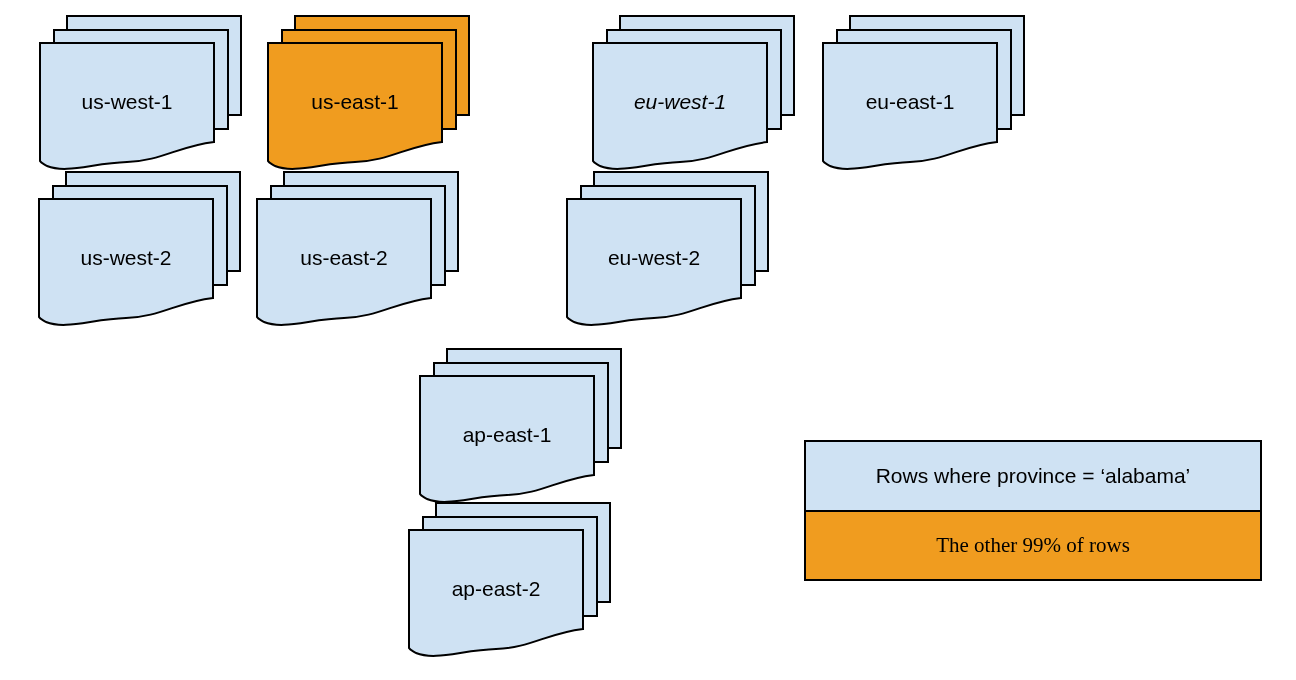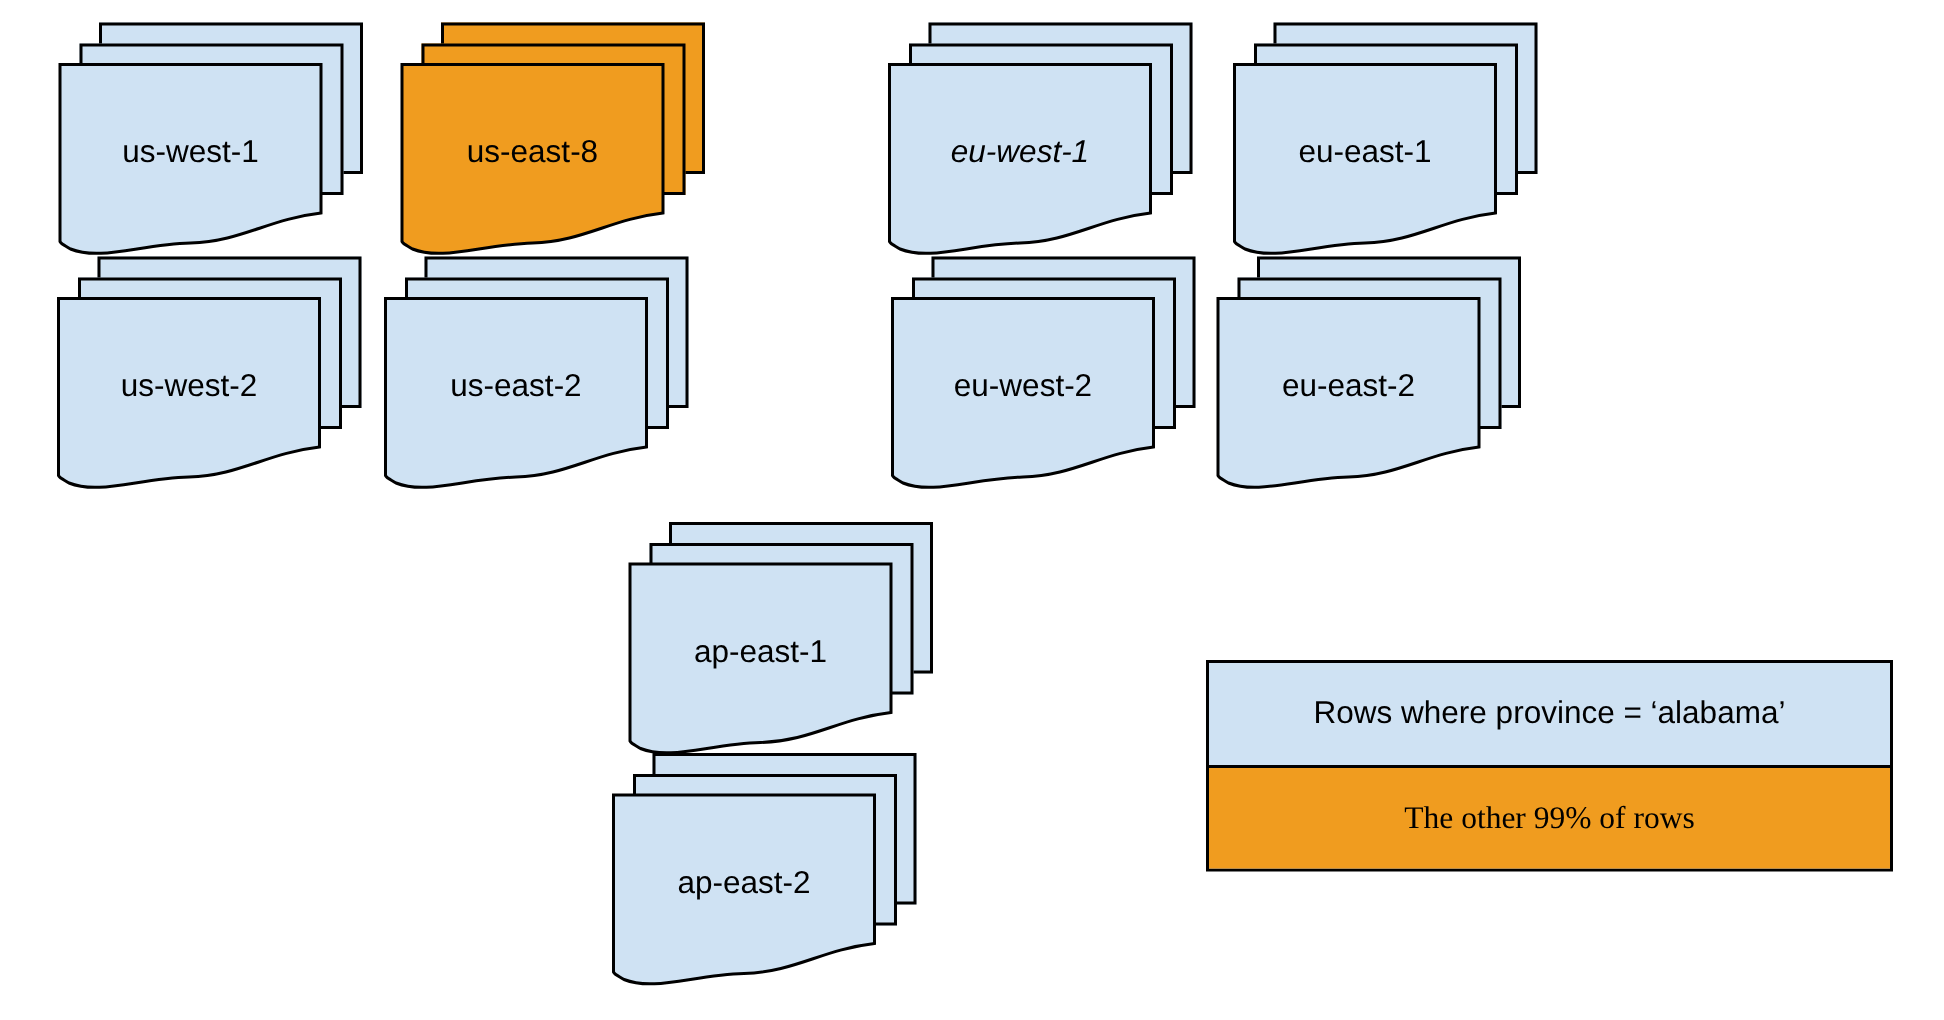--- a/index.html
+++ b/index.html
@@ -64,21 +64,21 @@
     pointer-events: none;
   }
 
   
   .pos-us-west-1 { left: 20px;  top: 15px; }
   .pos-us-east-1 { left: 248px; top: 15px; }
   .pos-eu-west-1 { left: 573px; top: 15px; font-style: italic; }
   .pos-eu-east-1 { left: 803px; top: 15px; }
   .pos-us-west-2 { left: 19px;  top: 171px; }
   .pos-us-east-2 { left: 237px; top: 171px; }
-  .pos-eu-west-2 { left: 575px; top: 171px; }
+  .pos-eu-west-2 { left: 547px; top: 171px; }
   .pos-eu-east-2 { left: 792px; top: 171px; }
   .pos-ap-east-1 { left: 400px; top: 348px; }
   .pos-ap-east-2 { left: 389px; top: 502px; }
 
   
   .legend {
     position: absolute;
     left: 804px;
     top: 440px;
     width: 458px;
@@ -115,21 +115,21 @@
     </svg>
     <div class="label">us-west-1</div>
   </div>
 
   <div class="stack pos-us-east-1 hl">
     <div class="layer l3"></div>
     <div class="layer l2"></div>
     <svg class="doc" viewBox="0 0 176 127" preserveAspectRatio="none" aria-hidden="true">
       <path d="M1,1 L175,1 L175,100 C140,104 122,119 88,120 C54,121 28,132 8,124 C5,122 2,121 1,119 Z"></path>
     </svg>
-    <div class="label">us-east-8</div>
+    <div class="label">us-east-1</div>
   </div>
 
   <div class="stack pos-eu-west-1">
     <div class="layer l3"></div>
     <div class="layer l2"></div>
     <svg class="doc" viewBox="0 0 176 127" preserveAspectRatio="none" aria-hidden="true">
       <path d="M1,1 L175,1 L175,100 C140,104 122,119 88,120 C54,121 28,132 8,124 C5,122 2,121 1,119 Z"></path>
     </svg>
     <div class="label">eu-west-1</div>
   </div>
@@ -163,28 +163,20 @@
 
   <div class="stack pos-eu-west-2">
     <div class="layer l3"></div>
     <div class="layer l2"></div>
     <svg class="doc" viewBox="0 0 176 127" preserveAspectRatio="none" aria-hidden="true">
       <path d="M1,1 L175,1 L175,100 C140,104 122,119 88,120 C54,121 28,132 8,124 C5,122 2,121 1,119 Z"></path>
     </svg>
     <div class="label">eu-west-2</div>
   </div>
 
-  <div class="stack pos-eu-east-2">
-    <div class="layer l3"></div>
-    <div class="layer l2"></div>
-    <svg class="doc" viewBox="0 0 176 127" preserveAspectRatio="none" aria-hidden="true">
-      <path d="M1,1 L175,1 L175,100 C140,104 122,119 88,120 C54,121 28,132 8,124 C5,122 2,121 1,119 Z"></path>
-    </svg>
-    <div class="label">eu-east-2</div>
-  </div>
 
   <div class="stack pos-ap-east-1">
     <div class="layer l3"></div>
     <div class="layer l2"></div>
     <svg class="doc" viewBox="0 0 176 127" preserveAspectRatio="none" aria-hidden="true">
       <path d="M1,1 L175,1 L175,100 C140,104 122,119 88,120 C54,121 28,132 8,124 C5,122 2,121 1,119 Z"></path>
     </svg>
     <div class="label">ap-east-1</div>
   </div>
 

